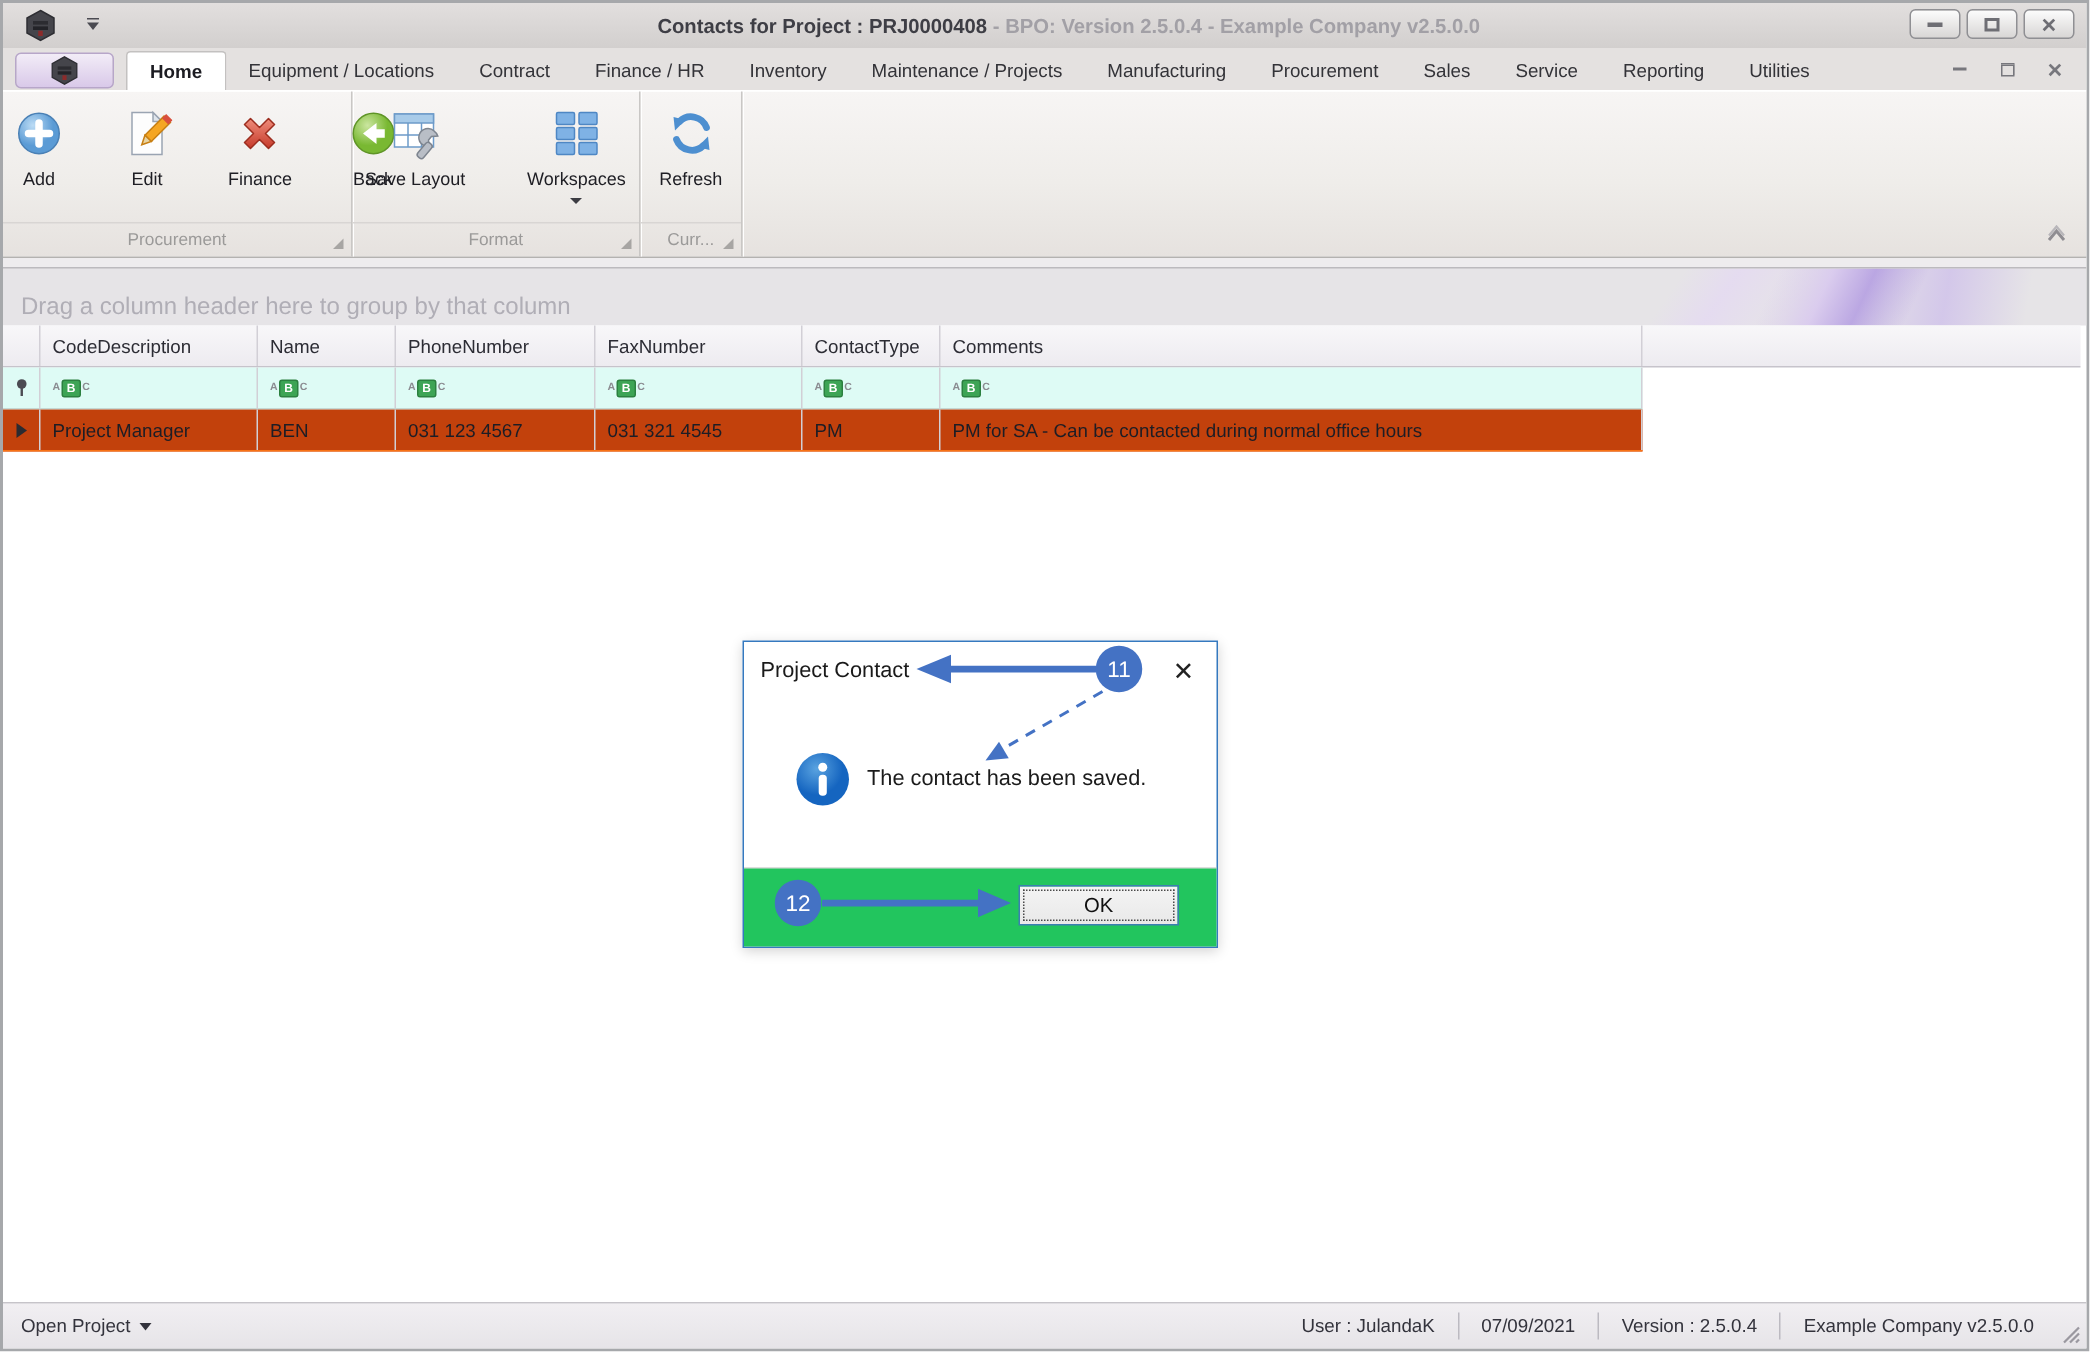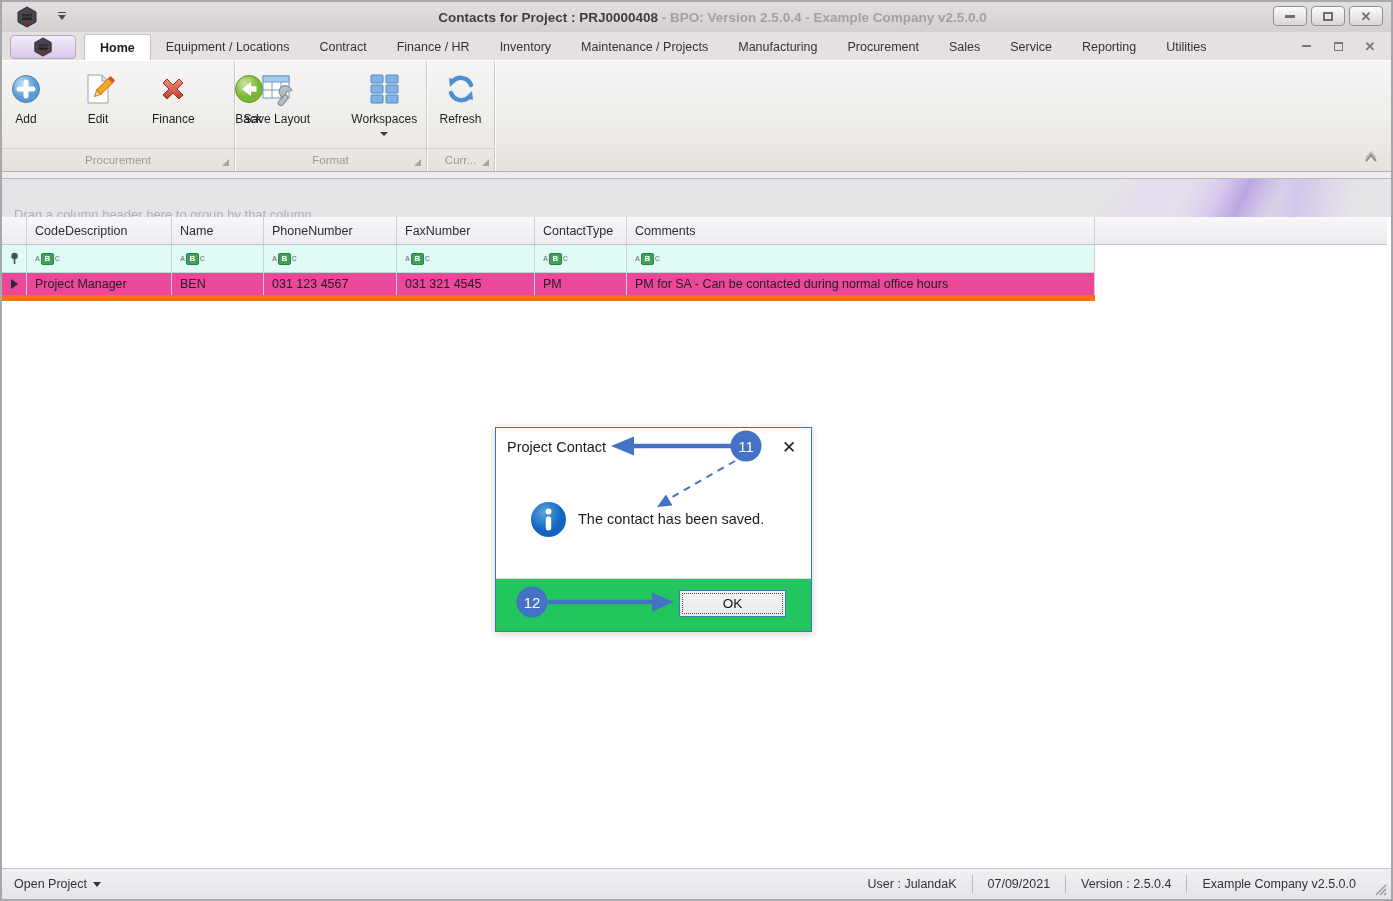--- a/index.html
+++ b/index.html
@@ -79,36 +79,36 @@
     font-size:11.5px; color:#9b9a99;
   }
   .corner-tri { position:absolute; right:5px; bottom:5px; width:0; height:0; border-left:7px solid transparent; border-bottom:7px solid #a7a5a3; }
   .ribbon-collapse { position:absolute; right:12px; bottom:4px; cursor:pointer; }
   
   .strip { position:absolute; left:0; top:170px; right:0; height:6px; background:#eeecee; }
   .group-panel {
     position:absolute; left:0; top:176px; right:0; height:39px;
     background:#e6e4e7; border-top:1px solid #bcbabe; overflow:hidden;
   }
-  .group-panel .gp-text { position:absolute; left:12px; top:28px; font-size:13px; color:#b0aeb6; }
+  .group-panel .gp-text { position:absolute; left:12px; top:17px; font-size:16px; color:#b0aeb6; }
   .group-panel .swoosh {
     position:absolute; right:0; top:0; bottom:0; width:340px;
     background:
       linear-gradient(115deg, rgba(255,255,255,0) 38%, rgba(214,196,240,.75) 48%, rgba(164,135,224,.65) 56%, rgba(255,255,255,0) 66%),
       linear-gradient(100deg, rgba(255,255,255,0) 55%, rgba(196,176,236,.55) 72%, rgba(255,255,255,0) 88%),
       linear-gradient(125deg, rgba(255,255,255,0) 20%, rgba(228,214,246,.6) 30%, rgba(255,255,255,0) 45%);
   }
   
   .grid-row { position:absolute; left:0; display:flex; height:28px; }
   .hdr-row { top:215px; right:4px; background:linear-gradient(#f8f7f9,#edebf0); border-bottom:1px solid #c6c3cb; }
   .cell { height:100%; border-right:1px solid #d2cfd6; display:flex; align-items:center; padding-left:8px; overflow:hidden; white-space:nowrap; }
   .hdr-cell { font-size:12.5px; color:#2c2c34; }
   .hdr-filler { flex:1; border-right:none; }
   .filter-row { top:243px; background:#defbf5; border-bottom:1px solid #c4d8d3; }
-  .data-row  { top:271px; background:#ec4899; border-bottom:6px solid #f97316; }
+  .data-row  { top:271px; background:#c2410c; border-bottom:1px solid #f97316; }
   .ind-cell { justify-content:center; padding-left:0; }
   .abc { display:flex; align-items:center; gap:1px; font-weight:bold; }
   .abc .ac { font-size:7px; color:#8a8a90; }
   .abc .b { font-size:8px; color:#ffffff; background:#3da455; border:1px solid #2c8040; border-radius:2px; padding:1px 2.5px; line-height:1; }
   .data-cell { font-size:12.5px; color:#1d1d25; }
   .row-arrow { width:0; height:0; border-top:5px solid transparent; border-bottom:5px solid transparent; border-left:7px solid #2b2b31; }
   
   .dialog {
     position:absolute; left:493px; top:425px; width:317px; height:205px;
     background:#ffffff; border:1px solid #3579bf; box-shadow:0 2px 8px rgba(0,0,0,.18);

